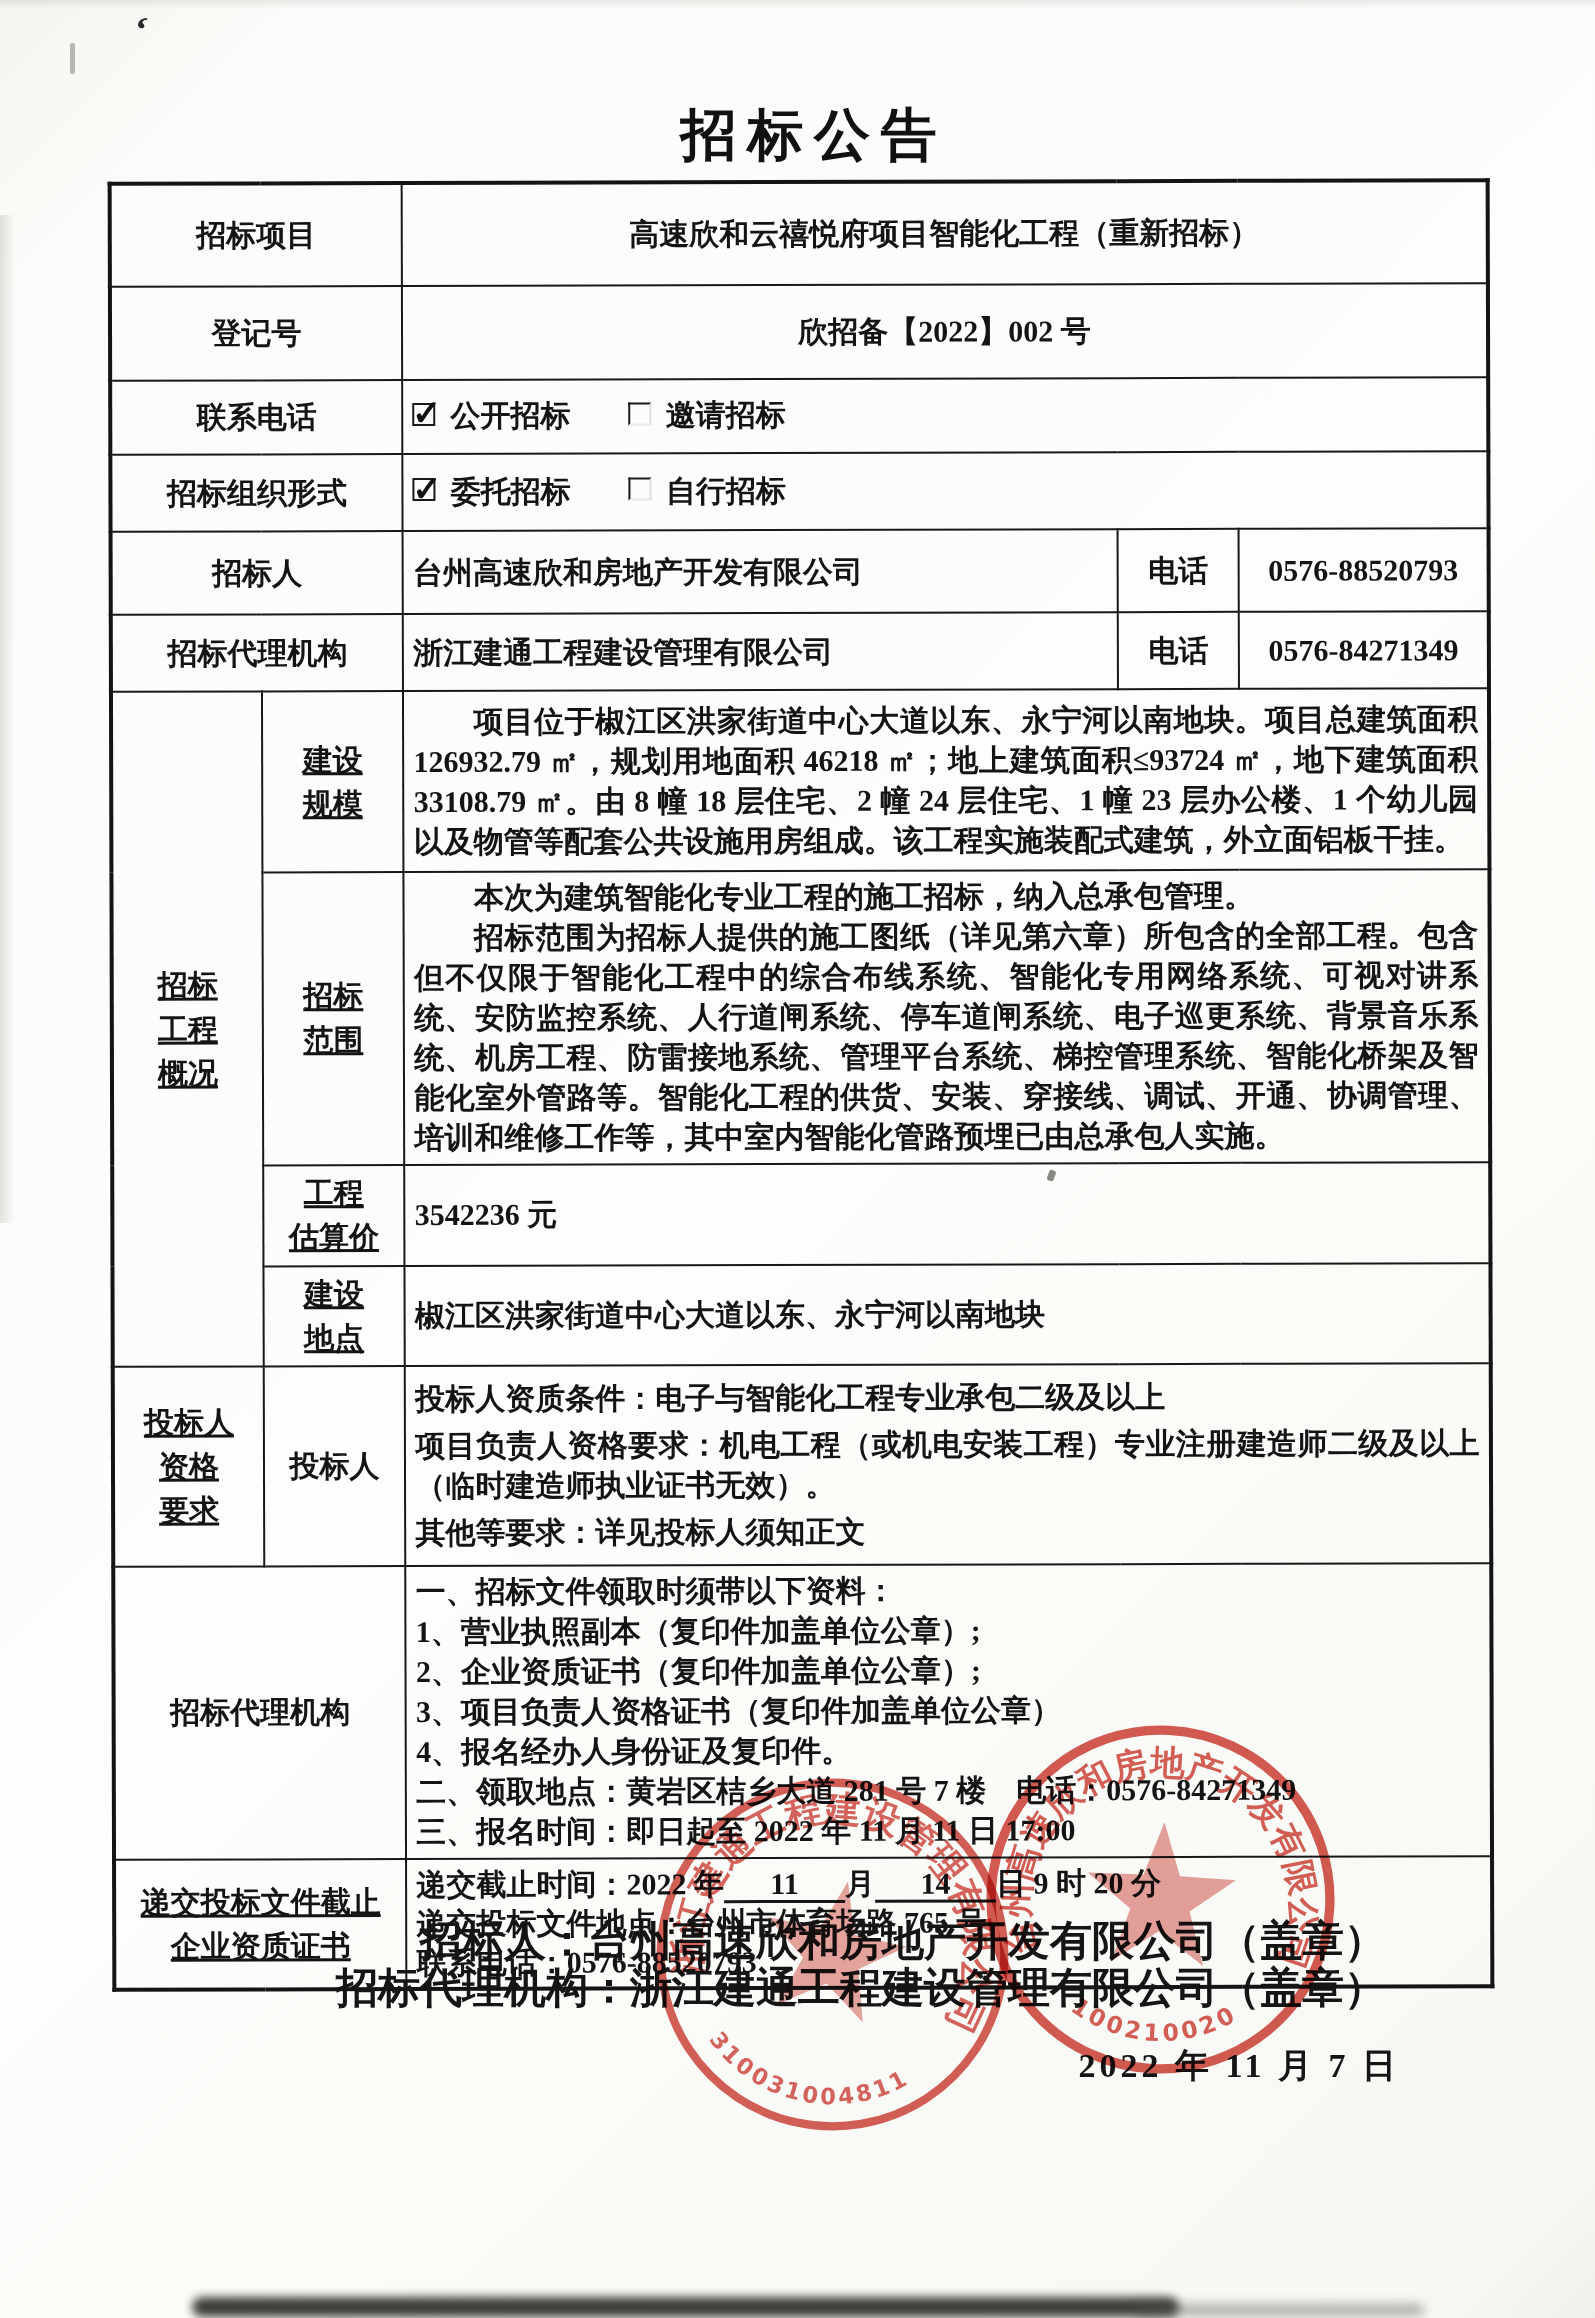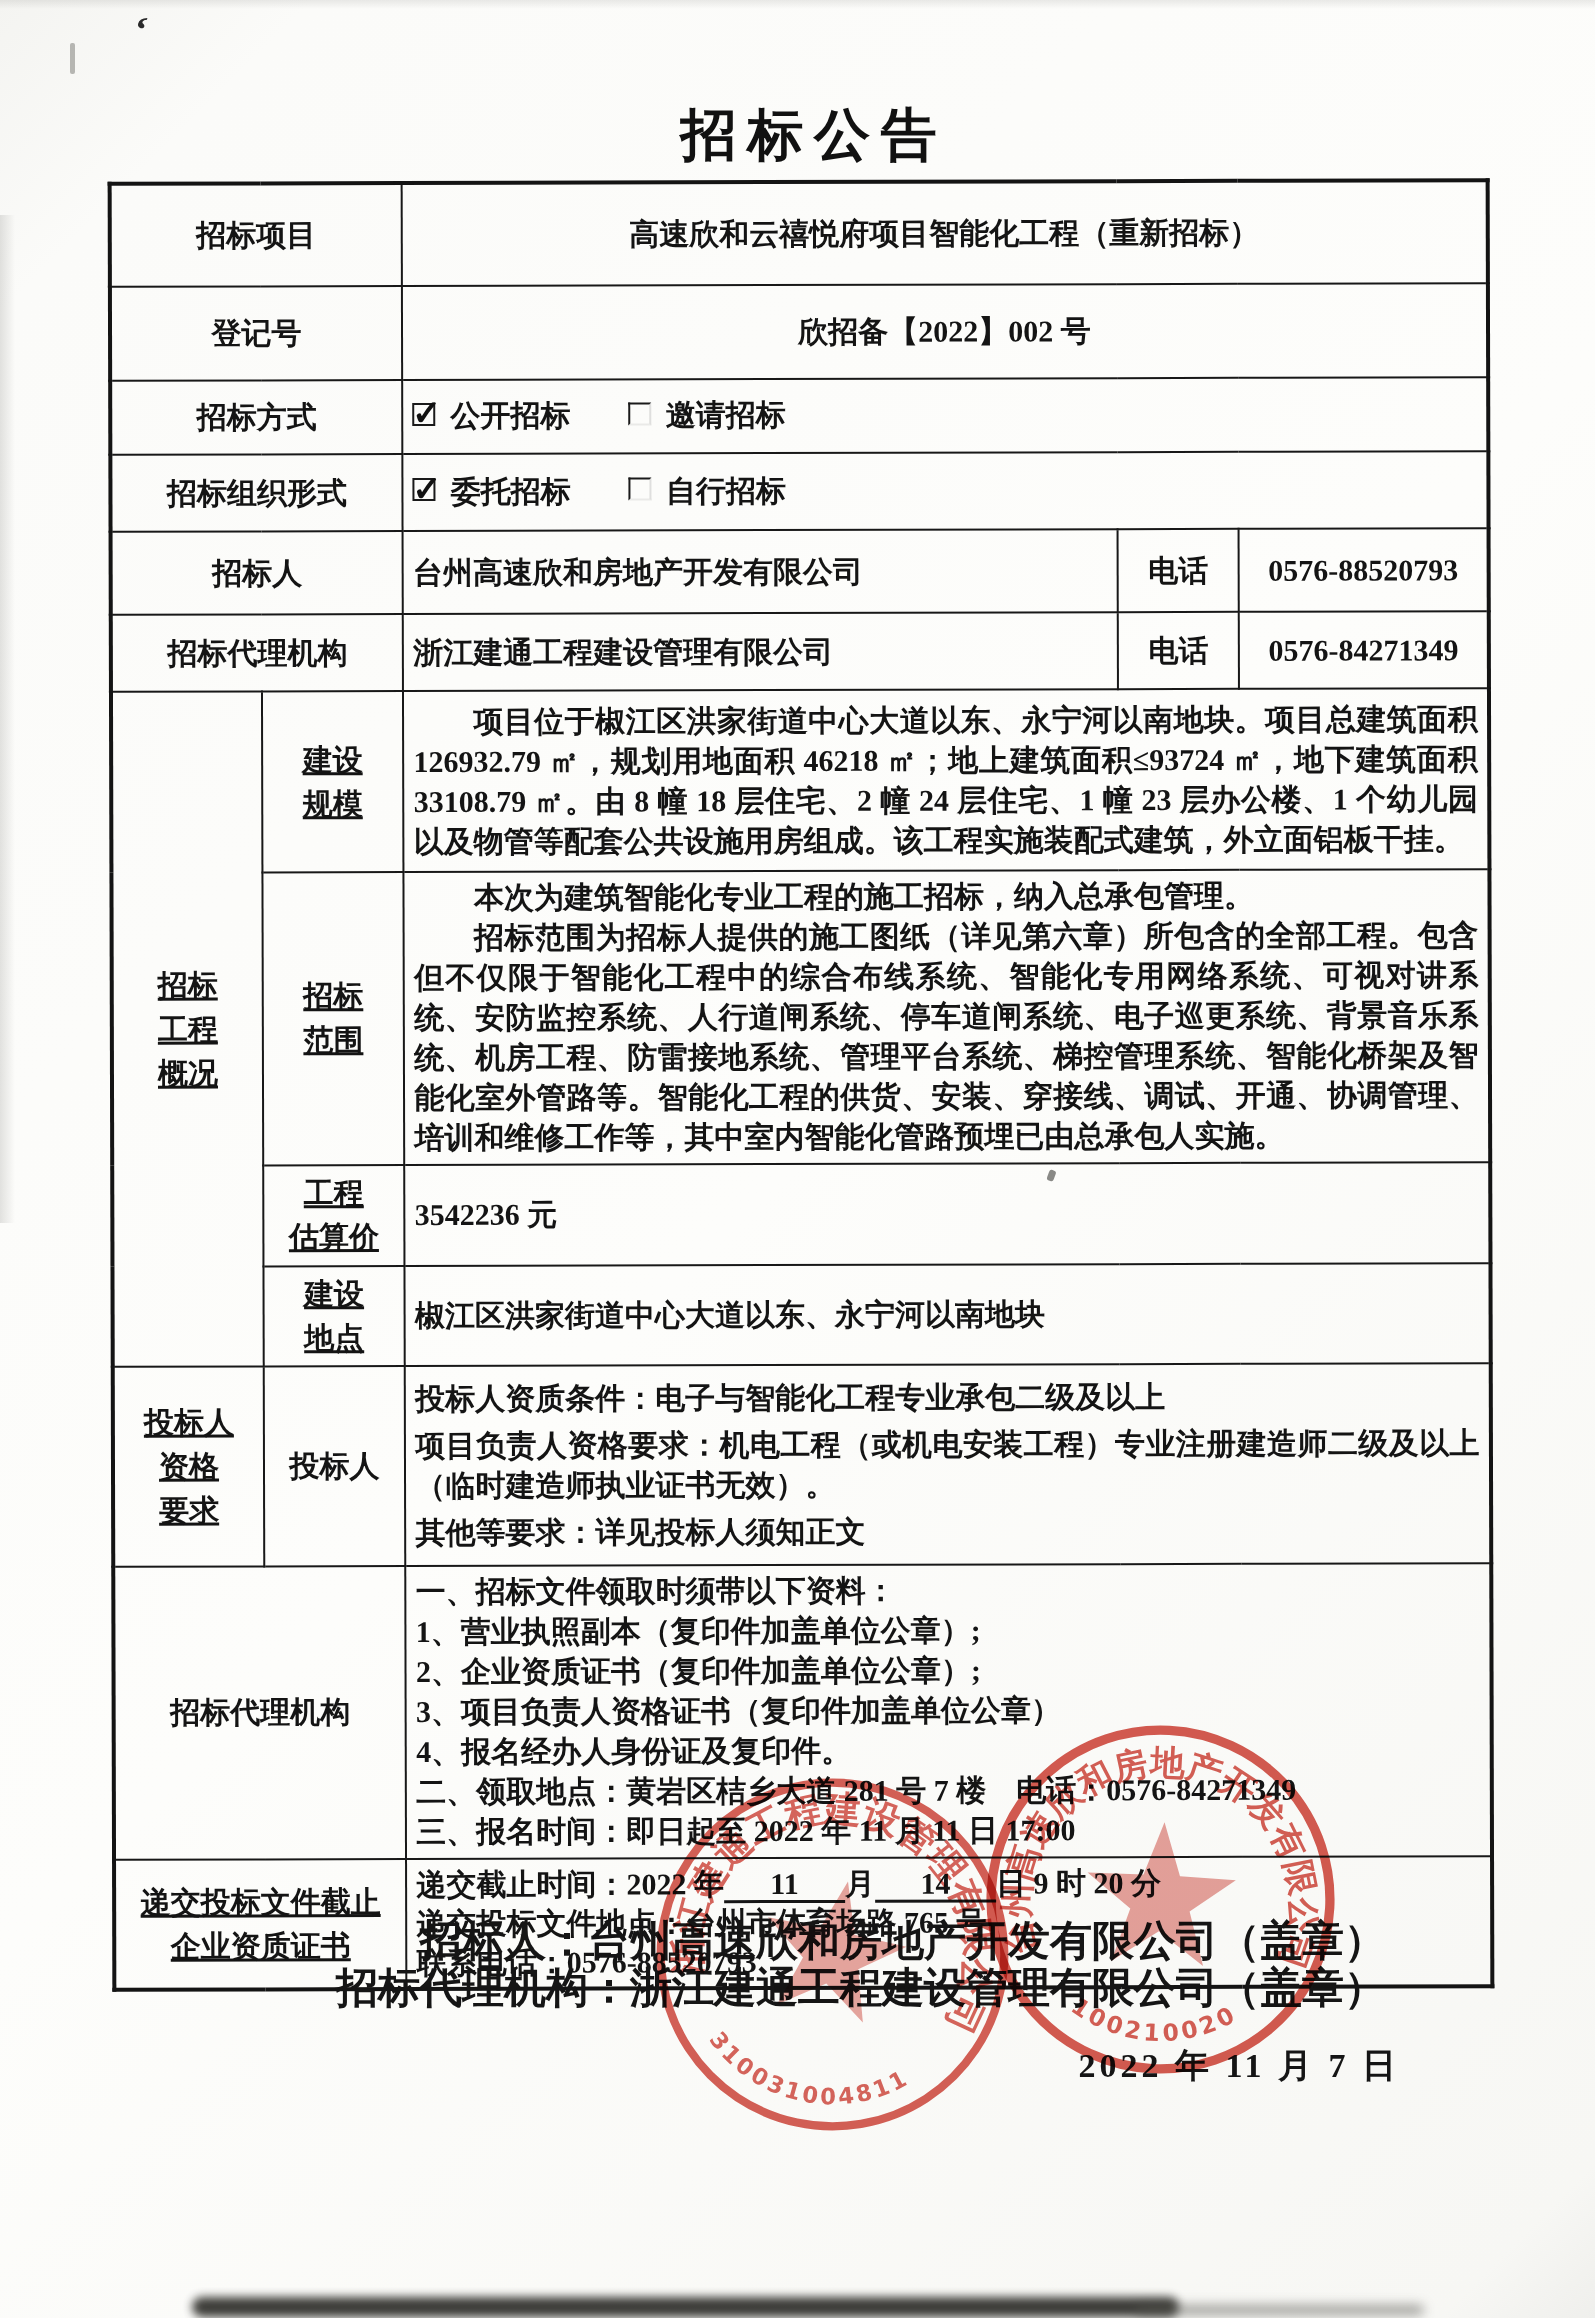--- a/index.html
+++ b/index.html
@@ -100,21 +100,21 @@
       <td colspan="2" class="lbl">招标项目</td>
       <td colspan="3" class="val-center">高速欣和云禧悦府项目智能化工程（重新招标）</td>
     </tr>
 
     <tr style="height:94px">
       <td colspan="2" class="lbl">登记号</td>
       <td colspan="3" class="val-center">欣招备【2022】002 号</td>
     </tr>
 
     <tr style="height:74px">
-      <td colspan="2" class="lbl">招标方式</td>
+      <td colspan="2" class="lbl">联系电话</td>
       <td colspan="3" class="content">
         <span class="opt">
           <span class="checkbox checked"></span>
           <span>公开招标</span>
         </span>
         <span class="opt">
           <span class="checkbox unchecked"></span>
           <span>邀请招标</span>
         </span>
       </td>

